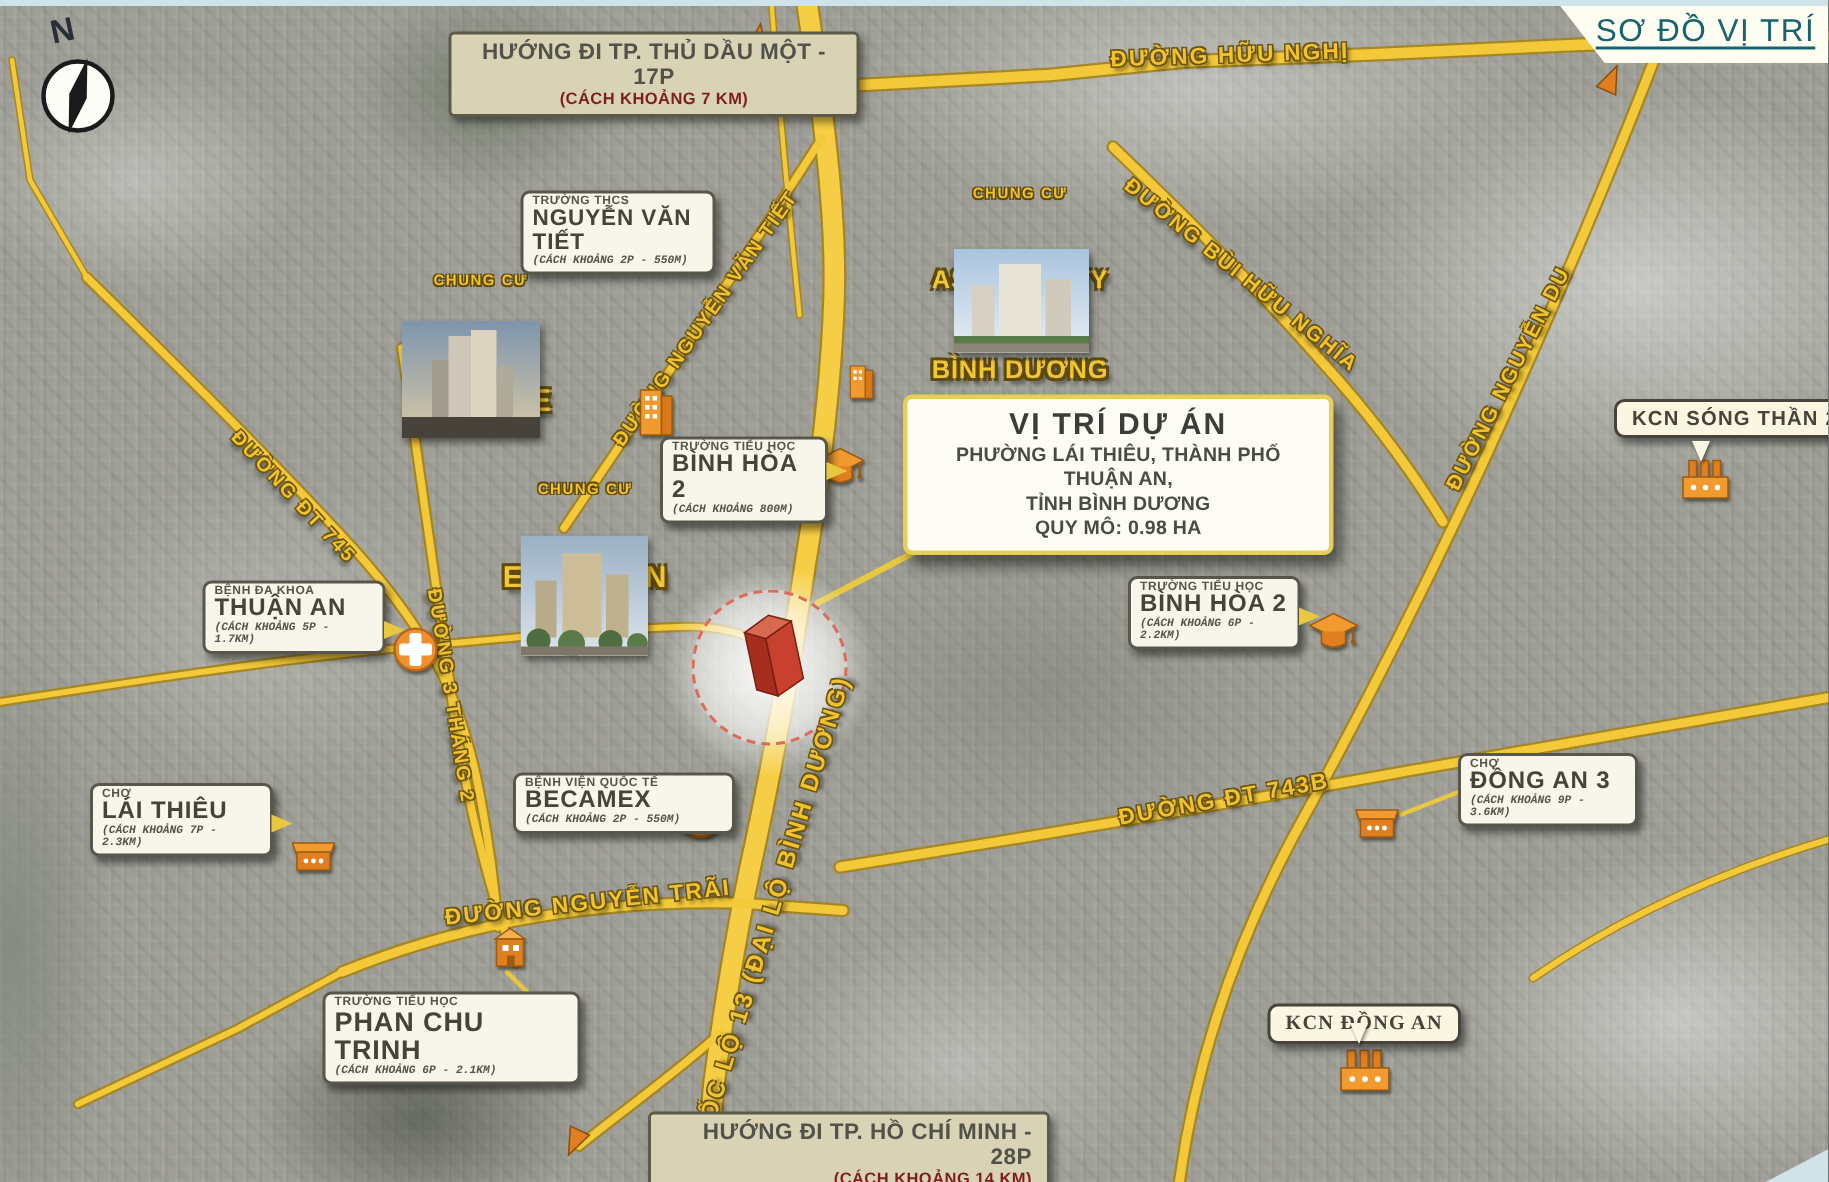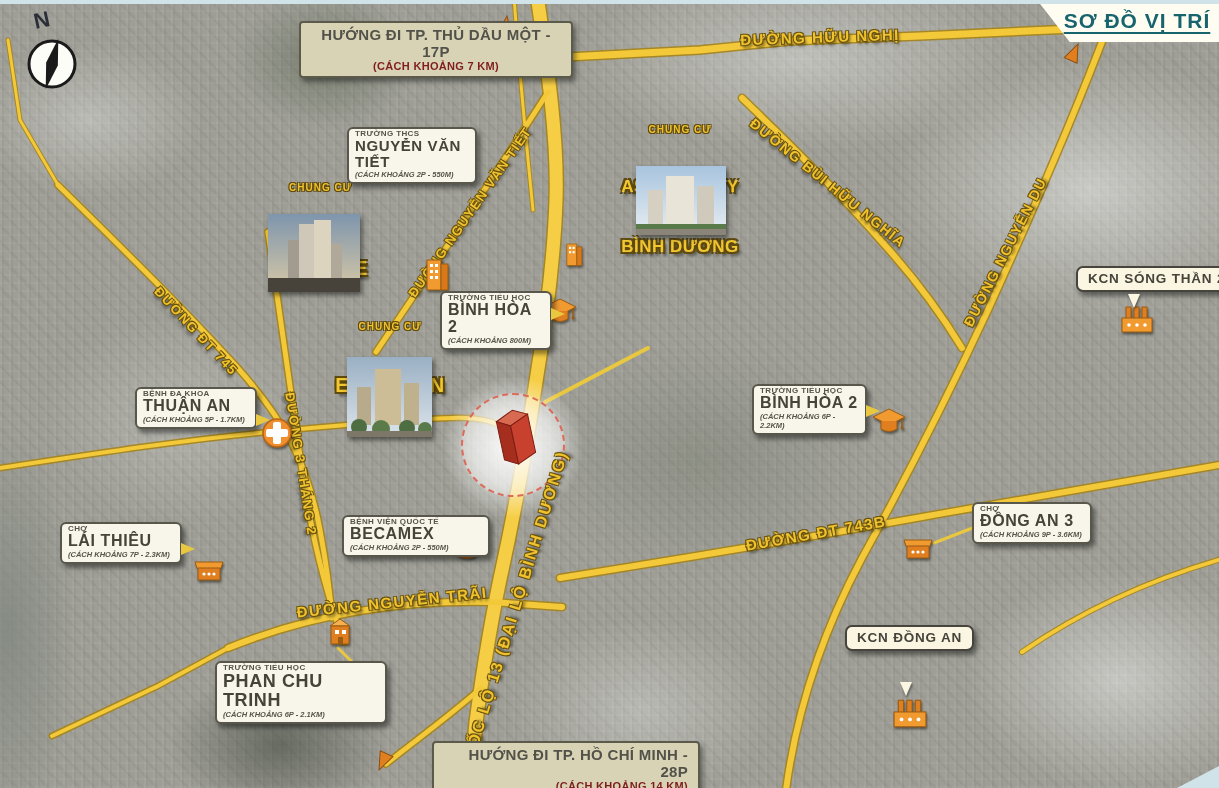--- a/index.html
+++ b/index.html
@@ -35,21 +35,21 @@
   }
 
   
   .poi-box {
     position:absolute; z-index:8; background:#f8f5ea; border:2px solid #59574b;
     border-radius:6px; padding:0 6px 3px; 
     box-shadow:3px 4px 5px rgba(0,0,0,.45);
   }
   .poi-type { font-size:8px; font-weight:bold; color:#56544a; letter-spacing:.4px; }
   .poi-name { font-size:16px; font-weight:bold; color:#45433a; letter-spacing:.6px; line-height:1.05; }
-  .poi-dist { font-size:7.5px; font-style:italic; font-weight:bold; color:#56544a; }
+  .poi-dist { font-size:7.5px; font-style:italic; font-weight:bold; color:#56544a;font-family:Liberation Mono, monospace; }
 
   
   .apt { position:absolute; z-index:7; text-align:center; }
   .apt-type {
     font-size:10px; font-weight:bold; color:#f0c32e; letter-spacing:1px;
     text-shadow:-1px -1px 0 #5f4a0e, 1px -1px 0 #5f4a0e, -1px 1px 0 #5f4a0e, 1px 1px 0 #5f4a0e;
   }
   .apt-name {
     font-size:21px; font-weight:bold; color:#f3c731; letter-spacing:.5px; line-height:1.0;
     text-shadow:-2px -2px 0 #5f4a0e, 2px -2px 0 #5f4a0e, -2px 2px 0 #5f4a0e,
@@ -89,21 +89,21 @@
   .project-title { font-size:20px; font-weight:bold; color:#3c3c38; letter-spacing:1.5px; }
   .project-line { font-size:13px; font-weight:bold; color:#4b4b45; letter-spacing:.2px; line-height:1.25; }
 
   
   .title-plate {
     position:absolute; z-index:10; right:0; top:0; width:182px; height:42px;
     background:#fffdf2; clip-path:polygon(0 0, 100% 0, 100% 100%, 18% 100%);
     display:flex; align-items:center; justify-content:center;
   }
   .title-text {
-    font-size:21px; font-weight:bold; color:#17646f; letter-spacing:1px;
+    font-size:21px; font-weight:normal; color:#17646f; letter-spacing:1px;
     text-decoration:underline; text-underline-offset:4px; text-decoration-thickness:2px;
     padding-left:18px;
   }
 
   
   .marker-glow {
     position:absolute; z-index:3; left:443px; top:377px; width:140px; height:140px;
     background:radial-gradient(circle, rgba(255,255,255,.95) 0%, rgba(255,255,255,.55) 40%, rgba(255,255,255,0) 72%);
     border-radius:50%;
   }
@@ -202,20 +202,26 @@
 
   <div class="dir-box" style="left:299px; top:21px; width:274px; text-align:center;">
     <div class="dir-line1">HƯỚNG ĐI TP. THỦ DẦU MỘT - 17P</div>
     <div class="dir-line2">(CÁCH KHOẢNG 7 KM)</div>
   </div>
   <div class="dir-box" style="left:432px; top:741px; width:268px; text-align:right;">
     <div class="dir-line1">HƯỚNG ĐI TP. HỒ CHÍ MINH - 28P</div>
     <div class="dir-line2">(CÁCH KHOẢNG 14 KM)</div>
   </div>
 
+  <div class="project-box">
+    <div class="project-title">VỊ TRÍ DỰ ÁN</div>
+    <div class="project-line">PHƯỜNG LÁI THIÊU, THÀNH PHỐ THUẬN AN,</div>
+    <div class="project-line">TỈNH BÌNH DƯƠNG</div>
+    <div class="project-line">QUY MÔ: 0.98 HA</div>
+  </div>
 
   <div class="road-label" style="left:820px; top:37px; transform:translate(-50%,-50%) rotate(-2deg);">ĐƯỜNG HỮU NGHỊ</div>
   <div class="road-label" style="left:828px; top:183px; font-size:14px; transform:translate(-50%,-50%) rotate(39deg);">ĐƯỜNG BÙI HỮU NGHĨA</div>
   <div class="road-label" style="left:1005px; top:252px; font-size:14px; transform:translate(-50%,-50%) rotate(-63deg);">ĐƯỜNG NGUYỄN DU</div>
   <div class="road-label" style="left:470px; top:212px; font-size:13px; transform:translate(-50%,-50%) rotate(-55deg);">ĐƯỜNG NGUYỄN VĂN TIẾT</div>
   <div class="road-label" style="left:196px; top:331px; font-size:13px; transform:translate(-50%,-50%) rotate(47deg);">ĐƯỜNG ĐT 745</div>
   <div class="road-label" style="left:301px; top:464px; font-size:13px; transform:translate(-50%,-50%) rotate(81deg);">ĐƯỜNG 3 THÁNG 2</div>
   <div class="road-label" style="left:392px; top:602px; transform:translate(-50%,-50%) rotate(-6deg);">ĐƯỜNG NGUYỄN TRÃI</div>
   <div class="road-label" style="left:816px; top:533px; transform:translate(-50%,-50%) rotate(-10deg);">ĐƯỜNG ĐT 743B</div>
   <div class="road-label" style="left:514px; top:612px; font-size:16px; letter-spacing:2px; transform:translate(-50%,-50%) rotate(-73deg);">QUỐC LỘ 13 (ĐẠI LỘ BÌNH DƯƠNG)</div>
@@ -329,21 +335,21 @@
 
   <div class="poi-box" style="left:215px; top:661px; width:172px;">
     <div class="poi-type">TRƯỜNG TIỂU HỌC</div>
     <div class="poi-name" style="font-size:18px;">PHAN CHU TRINH</div>
     <div class="poi-dist">(CÁCH KHOẢNG 6P - 2.1KM)</div>
   </div>
 
   <div class="bubble" style="left:1076px; top:266px;">KCN SÓNG THẦN 2</div>
   <div class="bubble-tail" style="left:1128px; top:294px;"></div>
 
-  <div class="bubble" style="left:845px; top:625px;">KCN ĐỒNG AN</div>
+  <div class="bubble" style="left:845px; top:669px;font-family:Liberation Serif, serif;">KCN ĐỒNG AN</div>
   <div class="bubble-tail" style="left:900px; top:682px;"></div>
 
   <svg class="icon" style="left:543px; top:298px;" width="34" height="28" viewBox="0 0 34 28">
     <polygon points="17,1 33,9 17,17 1,9" fill="#f09a30" stroke="#9a5c12" stroke-width="1"></polygon>
     <path d="M9,13 L9,21 Q17,26 25,21 L25,13" fill="#e07f20" stroke="#9a5c12" stroke-width="1"></path>
     <line x1="30" y1="10" x2="30" y2="19" stroke="#9a5c12" stroke-width="1.5"></line>
       <circle cx="30" cy="20" r="1.5" fill="#9a5c12"></circle>
   </svg>
   <svg class="icon" style="left:872px; top:408px;" width="34" height="28" viewBox="0 0 34 28">
     <polygon points="17,1 33,9 17,17 1,9" fill="#f09a30" stroke="#9a5c12" stroke-width="1"></polygon>

